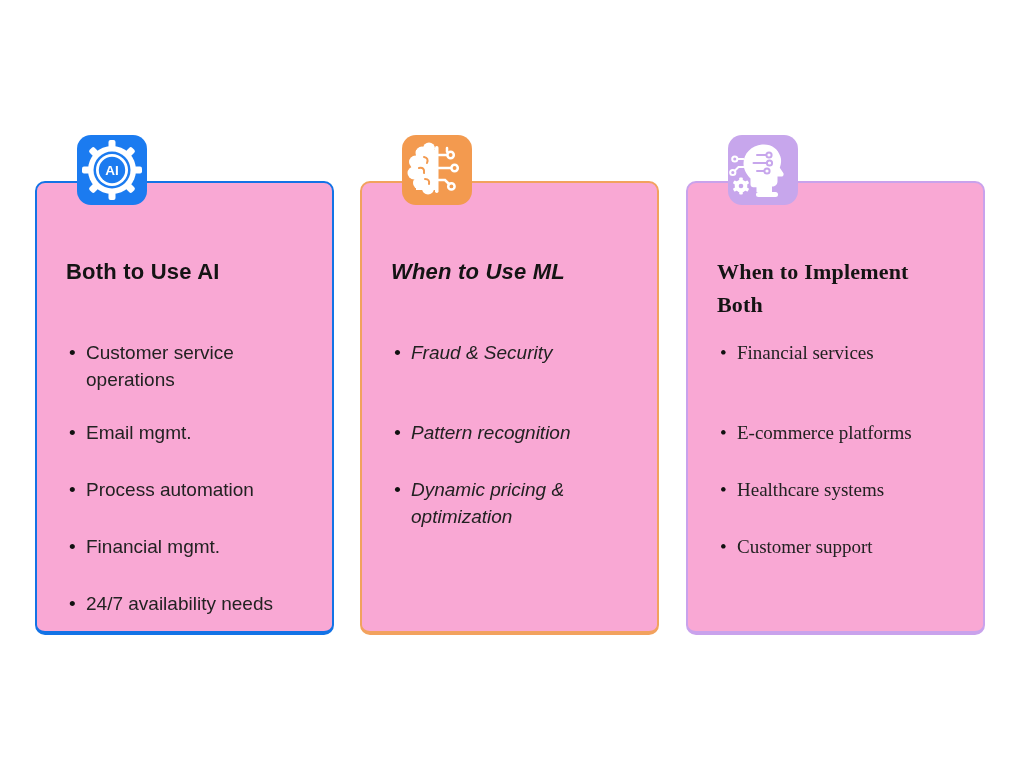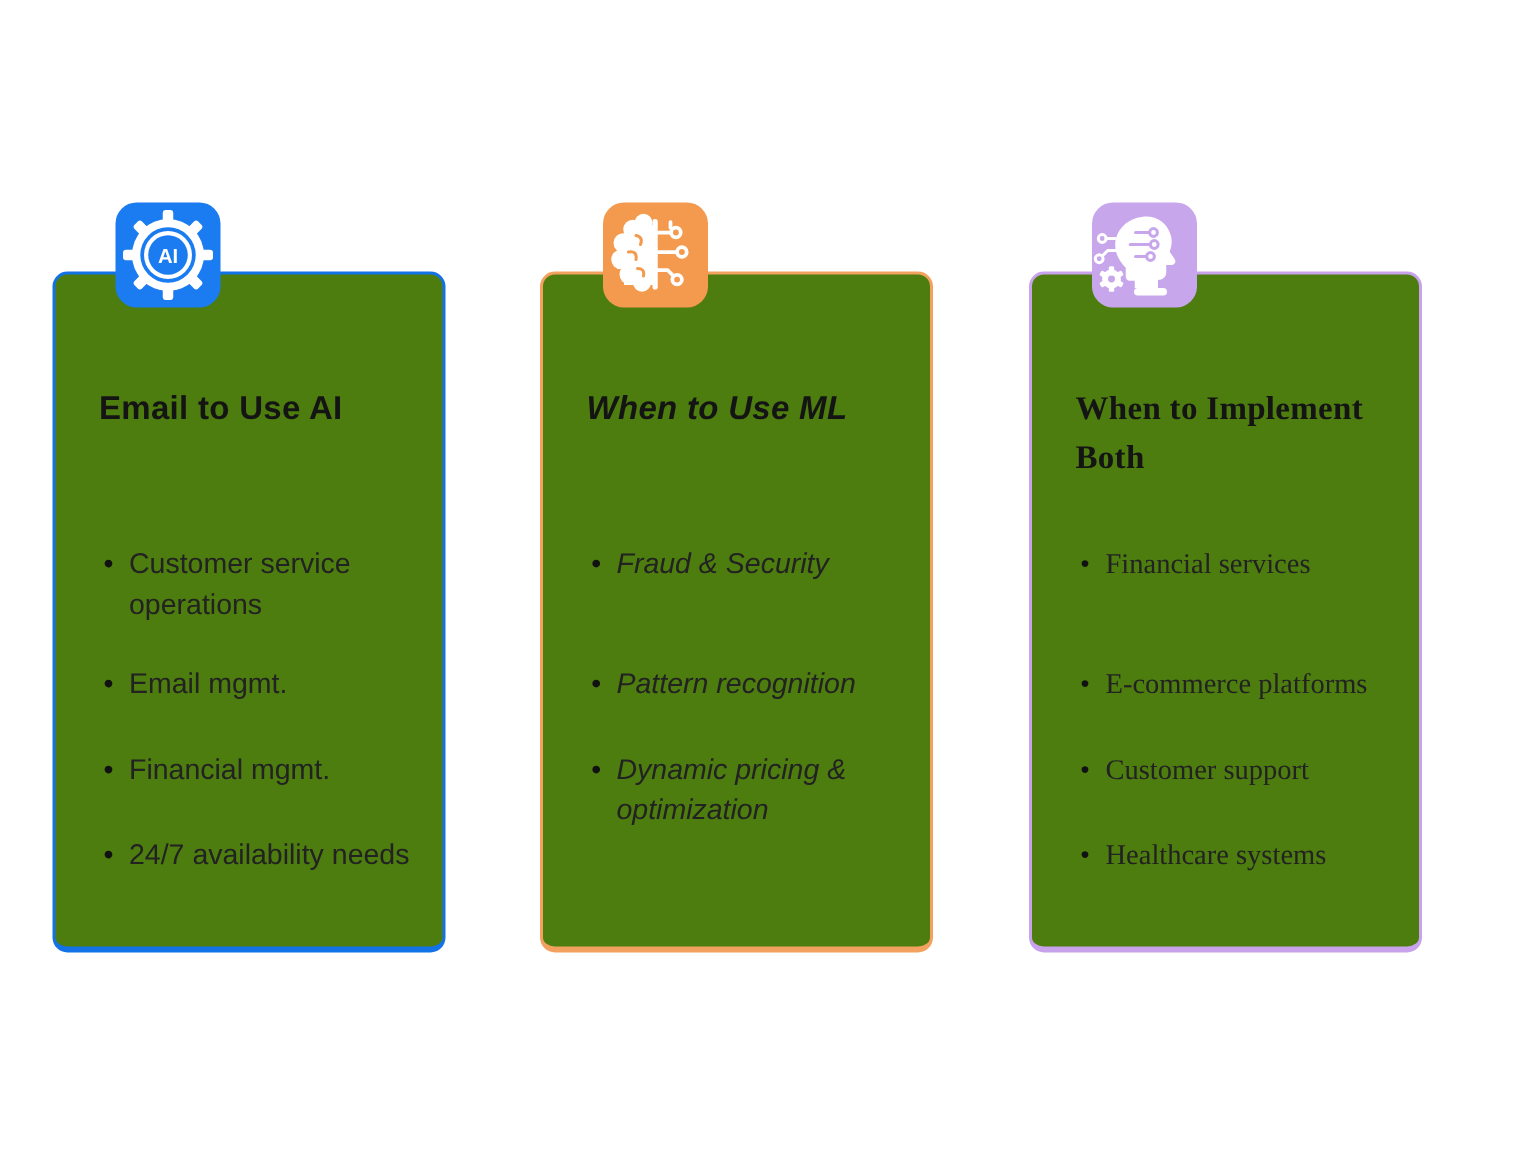--- a/index.html
+++ b/index.html
@@ -9,23 +9,23 @@
     font-family: "Liberation Sans", sans-serif;
     color: #1d1d1d;
     position: relative;
     overflow: hidden;
   }
   .canvas { position: absolute; inset: 0; }
 
   .card {
     position: absolute;
     top: 181px;
-    width: 262px;
+    width: 299px;
     height: 454px;
-    background: #4d7c0f;
+    background: #f9a8d4;
     border: 2.5px solid var(--accent);
     border-bottom-width: 4px;
     border-radius: 10px;
     padding: 72px 18px 0 29px;
   }
   .card-1 { left: 35px; }
   .card-2 { left: 360px; font-style: italic; }
   .card-3 { left: 686px; font-family: Liberation Serif, serif; }
 
   .card-icon {
@@ -45,21 +45,20 @@
     font-weight: bold;
     color: #141414;
     max-width: 240px;
     height: 84px;
     letter-spacing: 0.2px;
   }
 
   .bullet-list {
     list-style: none;
     padding-left: 3px;
-    margin-top: 24px;
   }
   .bullet-list li {
     position: relative;
     padding-left: 17px;
     font-size: 19px;
     line-height: 27px;
     max-width: 205px;
     margin-bottom: 30px;
     color: #222222;
   }
@@ -93,24 +92,25 @@
           <rect x="31.5" y="5" width="7" height="10" rx="2" transform="rotate(270 35 35)"></rect>
           <rect x="31.5" y="5" width="7" height="10" rx="2" transform="rotate(315 35 35)"></rect>
           <circle cx="35" cy="35" r="24"></circle>
         </g>
         <circle cx="35" cy="35" r="18.5" fill="#1b7bf0"></circle>
         <circle cx="35" cy="35" r="16" fill="#ffffff"></circle>
         <circle cx="35" cy="35" r="13.2" fill="#1b7bf0"></circle>
         <text x="35" y="40" text-anchor="middle" font-size="13.5" font-weight="bold" fill="#ffffff">AI</text>
       </svg>
     </div>
-    <h2 class="card-title">Email to Use AI</h2>
+    <h2 class="card-title">Both to Use AI</h2>
     <ul class="bullet-list">
       <li>Customer service operations</li>
       <li>Email mgmt.</li>
+      <li>Process automation</li>
       <li>Financial mgmt.</li>
       <li>24/7 availability needs</li>
     </ul>
   </section>
 
   <section class="card card-2" style="--accent: #f2a25e; --icon-bg: #f39a4f;">
     <div class="card-icon">
       <svg viewBox="0 0 70 70" aria-hidden="true">
         <g fill="#ffffff">
           <circle cx="27" cy="13.5" r="6"></circle>
@@ -182,18 +182,18 @@
           <rect x="11.2" y="42.5" width="3.6" height="4" rx="1" transform="rotate(300 13 51)"></rect>
           <circle cx="13" cy="51" r="6.3"></circle>
         </g>
         <circle cx="13" cy="51" r="2.3" fill="#c7a6ec"></circle>
       </svg>
     </div>
     <h2 class="card-title">When to Implement Both</h2>
     <ul class="bullet-list">
       <li>Financial services</li>
       <li>E-commerce platforms</li>
+      <li>Healthcare systems</li>
       <li>Customer support</li>
-      <li>Healthcare systems</li>
     </ul>
   </section>
 
 </div>
 
 </body></html>

